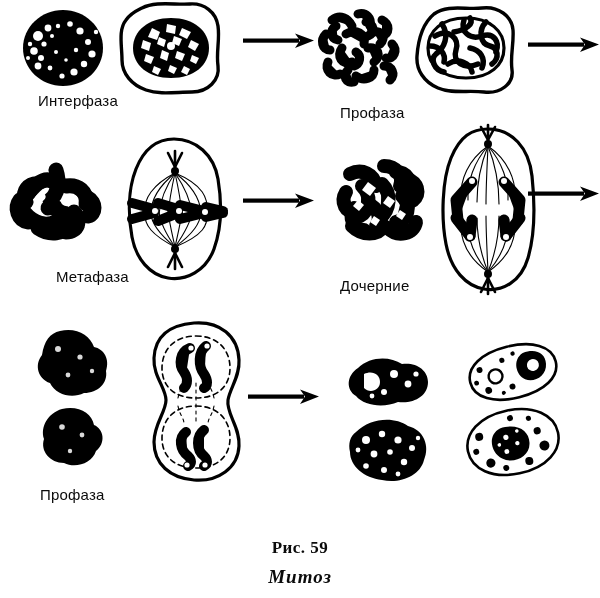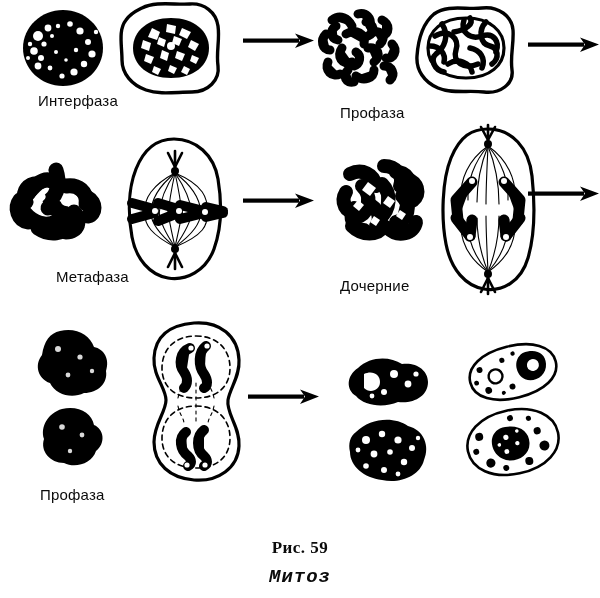--- a/index.html
+++ b/index.html
@@ -36,21 +36,21 @@
   }
   .caption-line1 {
     top: 538px;
     font-family: "Liberation Serif", serif;
     font-size: 17px;
     font-weight: 700;
     letter-spacing: 0.5px;
   }
   .caption-line2 {
     top: 566px;
-    font-family: Liberation Mono, monospace;
+    font-family: Liberation Serif, serif;
     font-size: 19px;
     font-weight: 700;
     font-style: italic;
     letter-spacing: 1px;
   }
   svg { display: block; overflow: visible; }
   .ink { fill: #000000; }
   .stroke {
     fill: none;
     stroke: #000000;

